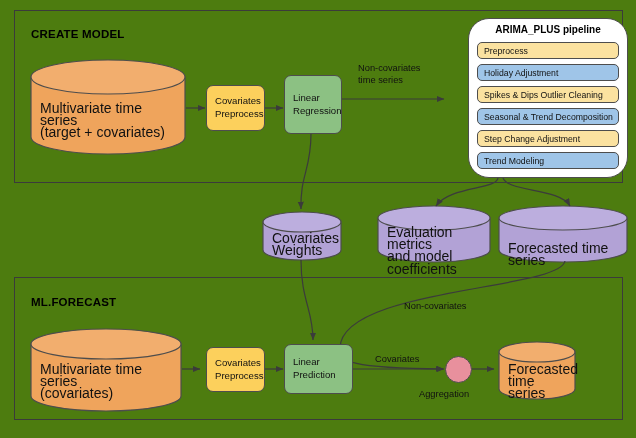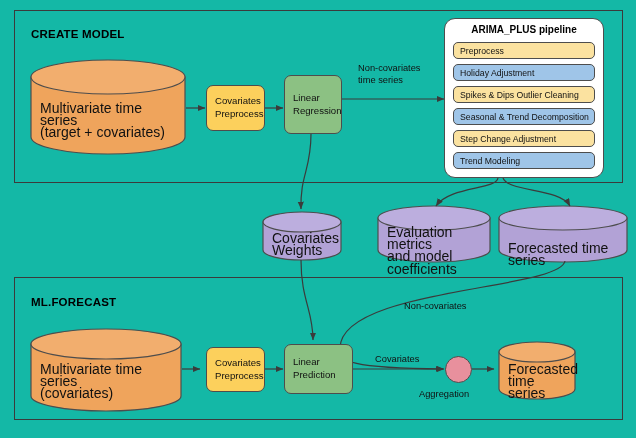--- a/index.html
+++ b/index.html
@@ -7,21 +7,21 @@
     padding: 0;
     background: #ffffff;
   }
   body {
     font-family: "Liberation Sans", sans-serif;
   }
   #canvas {
     position: relative;
     width: 636px;
     height: 438px;
-    background: #14b8a6;
+    background: #4d7c0f;
     overflow: hidden;
   }
   .svg-layer {
     position: absolute;
     left: 0;
     top: 0;
     width: 636px;
     height: 438px;
   }
   .node {
@@ -64,22 +64,23 @@
     position: absolute;
     left: 9px;
     right: 6px;
     font-size: 14px;
     line-height: 12.2px;
     color: #111111;
   }
   
   .pipeline {
     border: 1.3px solid #4d4d4d;
-    border-radius: 11px;
+    border-radius: 21px;
     background: #ffffff;
+    margin-left: 24px;
   }
   .pipeline-title {
     position: absolute;
     width: 100%;
     text-align: center;
     font-weight: bold;
     font-size: 10px;
     color: #000000;
     top: 5px;
     left: 0;

